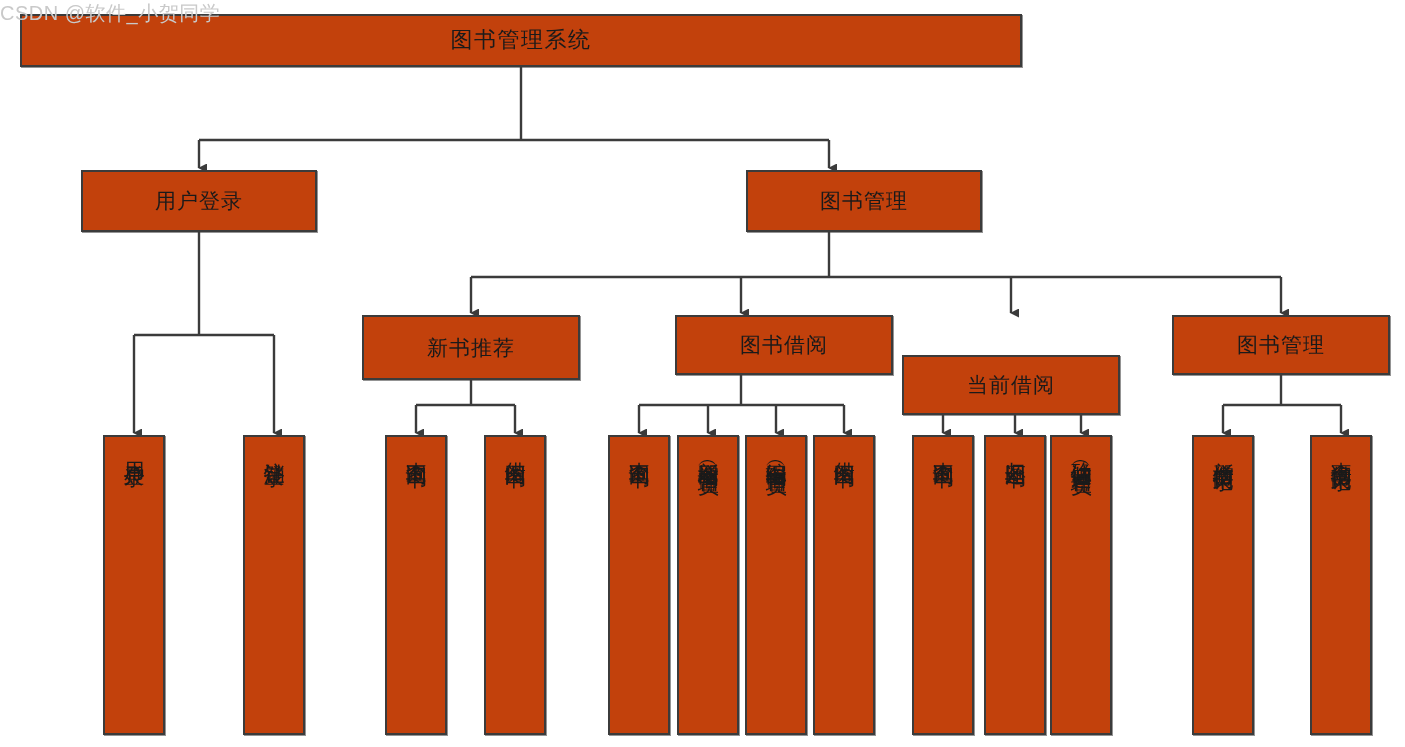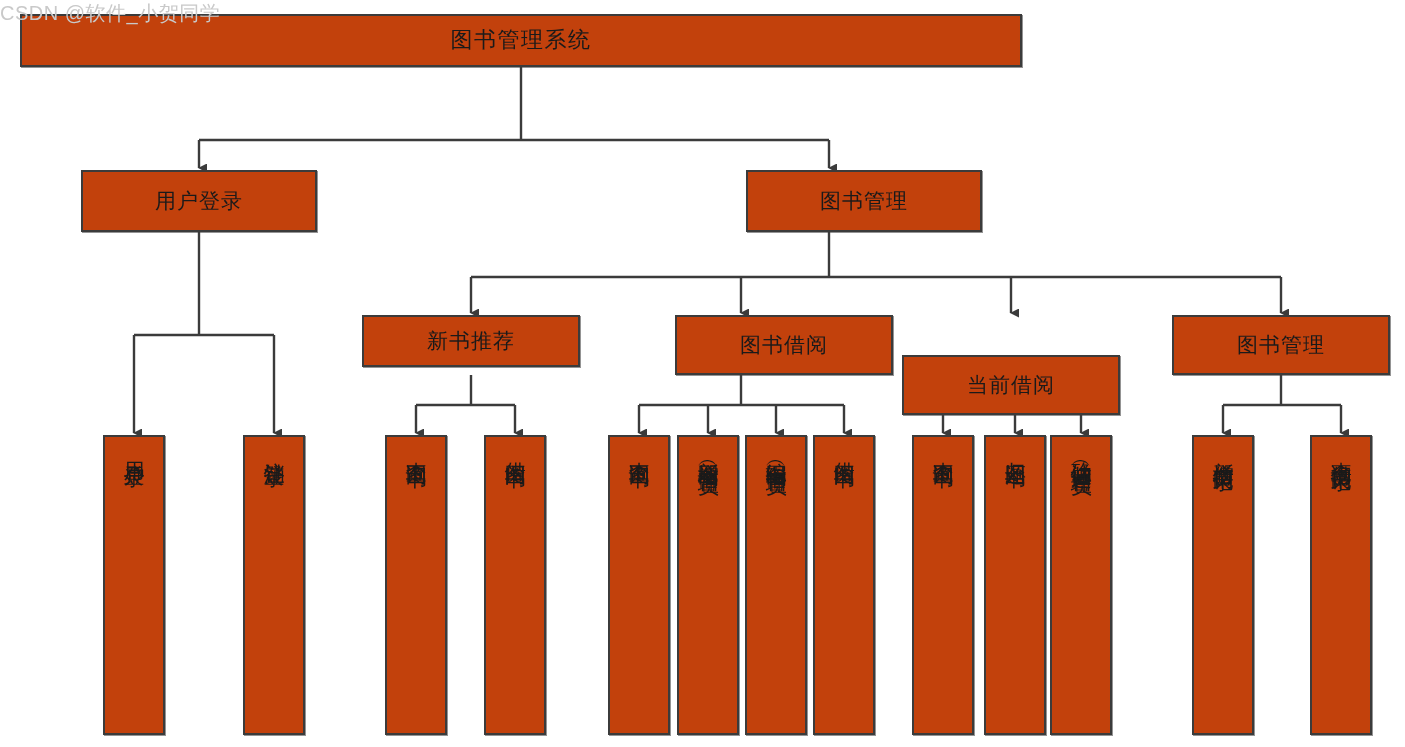--- a/index.html
+++ b/index.html
@@ -118,21 +118,21 @@
   <div id="nodes-layer">
       <div class="node node-h node-title" style="left: 20px; top: 14px; width: 1002px; height: 53px;">
         <span class="node-label">图书管理系统</span>
       </div>
       <div class="node node-h" style="left: 81px; top: 170px; width: 236px; height: 62px;">
         <span class="node-label">用户登录</span>
       </div>
       <div class="node node-h" style="left: 746px; top: 170px; width: 236px; height: 62px;">
         <span class="node-label">图书管理</span>
       </div>
-      <div class="node node-h" style="left: 362px; top: 315px; width: 218px; height: 52px;">
+      <div class="node node-h" style="left: 362px; top: 315px; width: 218px; height: 65px;">
         <span class="node-label">新书推荐</span>
       </div>
       <div class="node node-h" style="left: 632px; top: 315px; width: 218px; height: 60px; margin-left: 43px;">
         <span class="node-label">图书借阅</span>
       </div>
       <div class="node node-h" style="left: 902px; top: 315px; width: 218px; height: 60px; margin-top: 40px;">
         <span class="node-label">当前借阅</span>
       </div>
       <div class="node node-h" style="left: 1172px; top: 315px; width: 218px; height: 60px;">
         <span class="node-label">图书管理</span>

